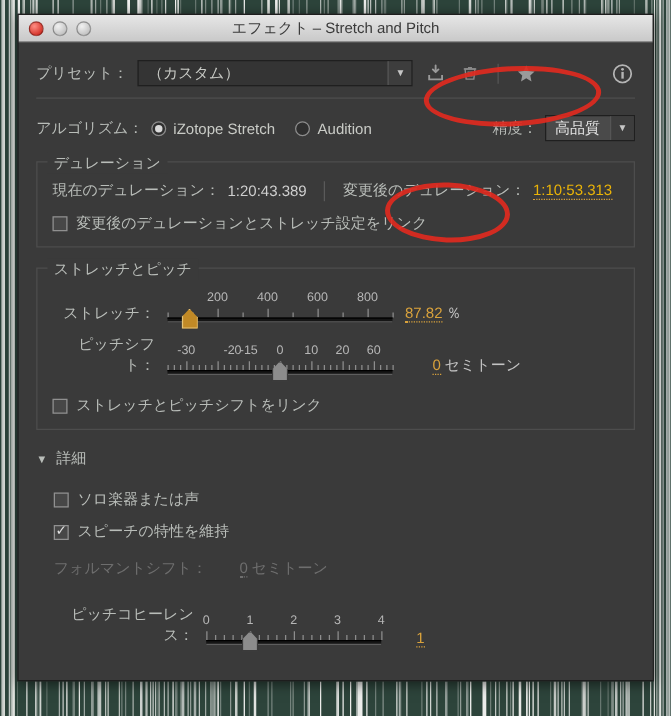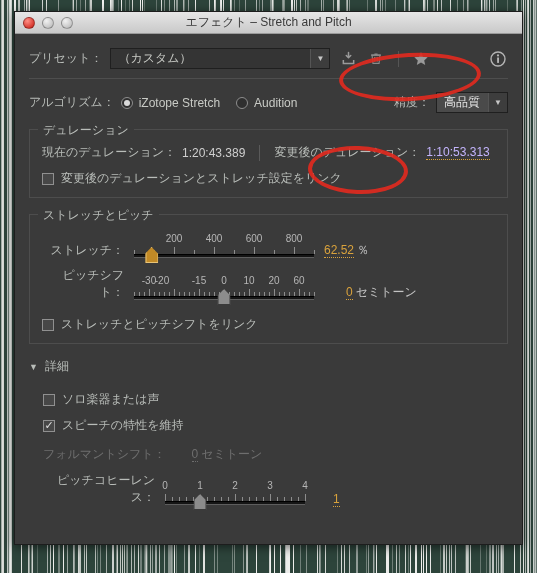--- a/index.html
+++ b/index.html
@@ -149,21 +149,21 @@
     background: #3a3a3a;
     padding: 0 5px;
     font-size: 12px;
     color: #b9bdb9;
   }
 
   .dur-row { gap: 0; align-items: center; }
   .dur-val { color: #cfcfcf; margin-left: 6px; }
   .divider-v { width: 1px; height: 16px; background: #5a5a5a; margin: 0 14px; }
   .link-val {
-    color: #c4b5fd;
+    color: #eab308;
     border-bottom: 1px dotted #d9a23c;
     margin-left: 6px;
   }
 
   .cb-row { margin-top: 9px; gap: 7px; }
   .checkbox {
     width: 12px; height: 12px;
     border: 1px solid #909090;
     background: #474747;
     flex: none;
@@ -654,30 +654,30 @@
               <i style="left:100.0px"></i>
               <i style="left:140.0px"></i>
               <i style="left:180.0px"></i>
             </div>
           <div class="track"></div>
           <div class="thumb accent" style="left: 17.6px;">
               <div class="sh"></div>
             </div>
         </div>
         <div style="padding-bottom:4px">
-          <span class="val-accent">62.52</span><span class="unit">％</span>
+          <span class="val-accent">87.82</span><span class="unit">％</span>
         </div>
       </div>
 
       <div class="row slider-row">
         <span class="srow-label">ピッチシフト：</span>
         <div class="slider" id="pitch-slider" style="width:180px">
           <div class="labels">
               <span style="left:15.0px">-30</span>
-              <span style="left:28px">-20</span>
+              <span style="left:52px">-20</span>
               <span style="left:65.0px">-15</span>
               <span style="left:90.0px">0</span>
               <span style="left:115.0px">10</span>
               <span style="left:140.0px">20</span>
               <span style="left:165.0px">60</span>
             </div>
           <div class="ticks">
               <i class="maj" style="left:15.0px"></i>
               <i class="maj" style="left:40.0px"></i>
               <i class="maj" style="left:65.0px"></i>
@@ -747,21 +747,21 @@
         <span class="lbl">スピーチの特性を維持</span>
       </div>
 
       <div class="row disabled" style="margin-top:12px">
         <span class="lbl disabled">フォルマントシフト：</span>
         <span style="width:26px"></span>
         <span class="val-accent">0</span>
           <span class="unit disabled">セミトーン</span>
       </div>
 
-      <div class="row slider-row" style="margin-top:9px">
+      <div class="row slider-row" style="margin-top:20px">
         <span class="srow-label" style="width:112px">ピッチコヒーレンス：</span>
         <div class="slider" id="coherence-slider" style="width:140px">
           <div class="labels">
               <span style="left:0.0px">0</span>
               <span style="left:35.0px">1</span>
               <span style="left:70.0px">2</span>
               <span style="left:105.0px">3</span>
               <span style="left:140.0px">4</span>
             </div>
           <div class="ticks">

